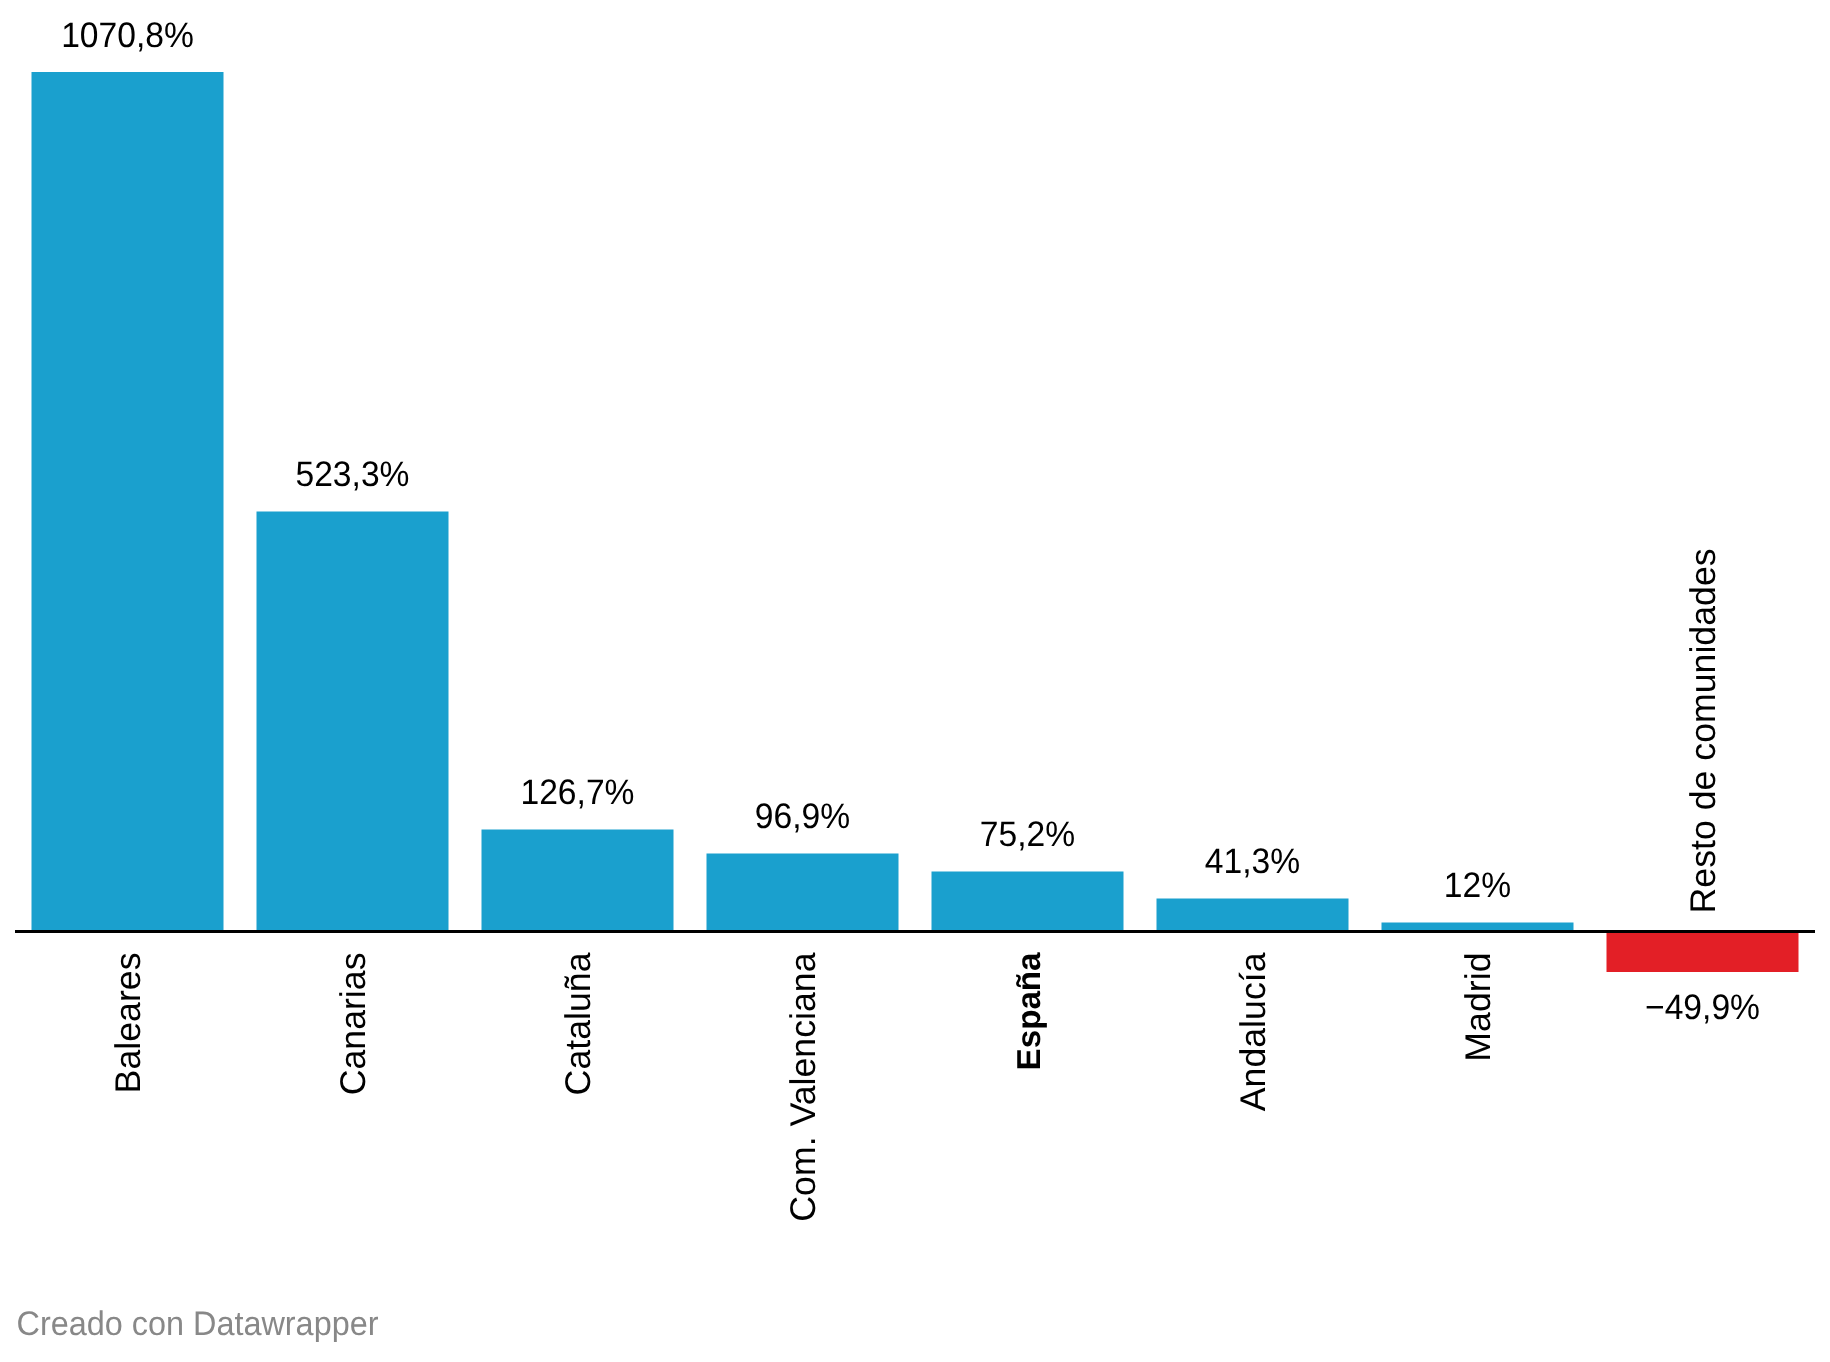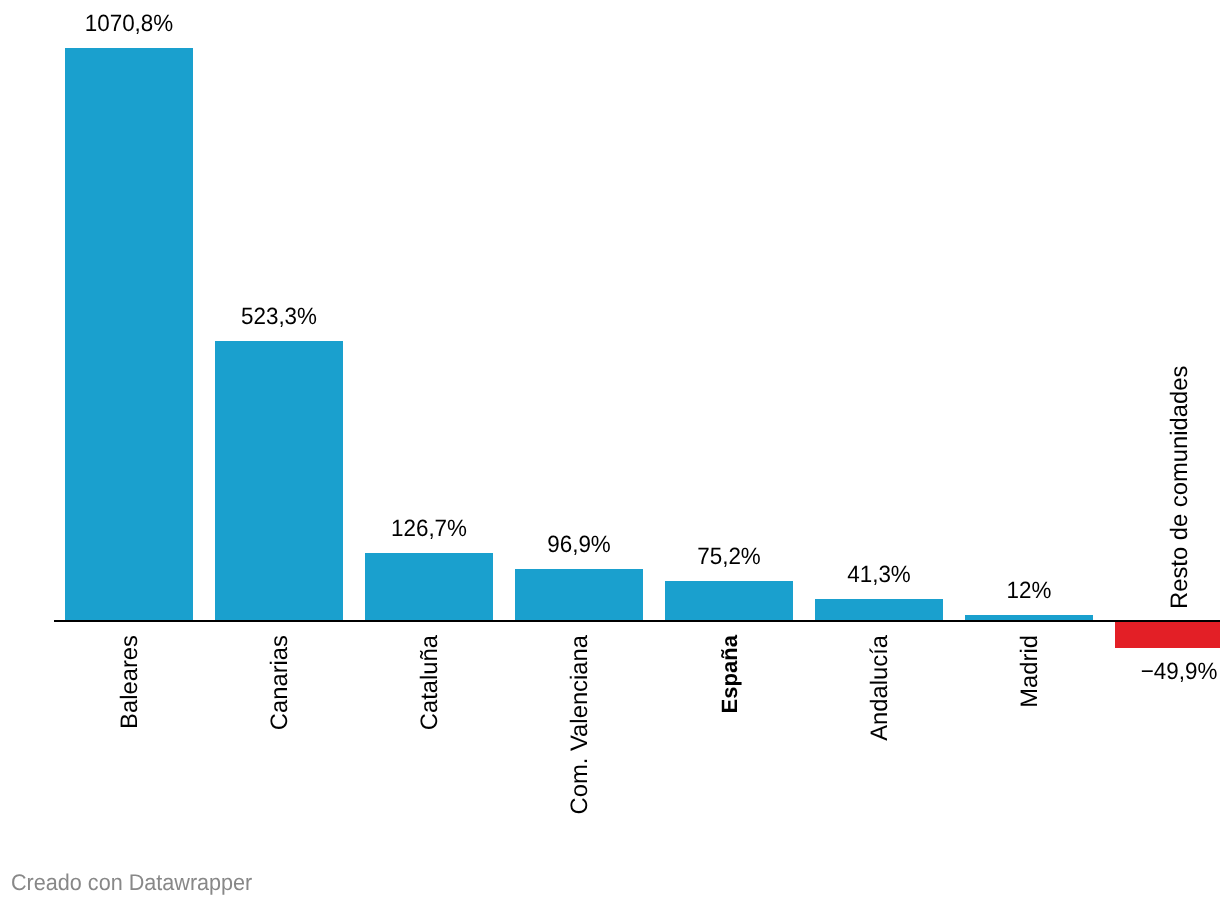--- a/index.html
+++ b/index.html
@@ -16,21 +16,20 @@
     -webkit-font-smoothing: antialiased;
     text-rendering: geometricPrecision;
   }
 
   #chart {
     position: absolute;
     left: 0;
     top: 0;
     width: 988px;
     height: 908px;
-    margin-left: 44px;
   }
 
   .bar {
     position: absolute;
     width: 128px;
   }
 
   .value-label {
     position: absolute;
     width: 128px;

